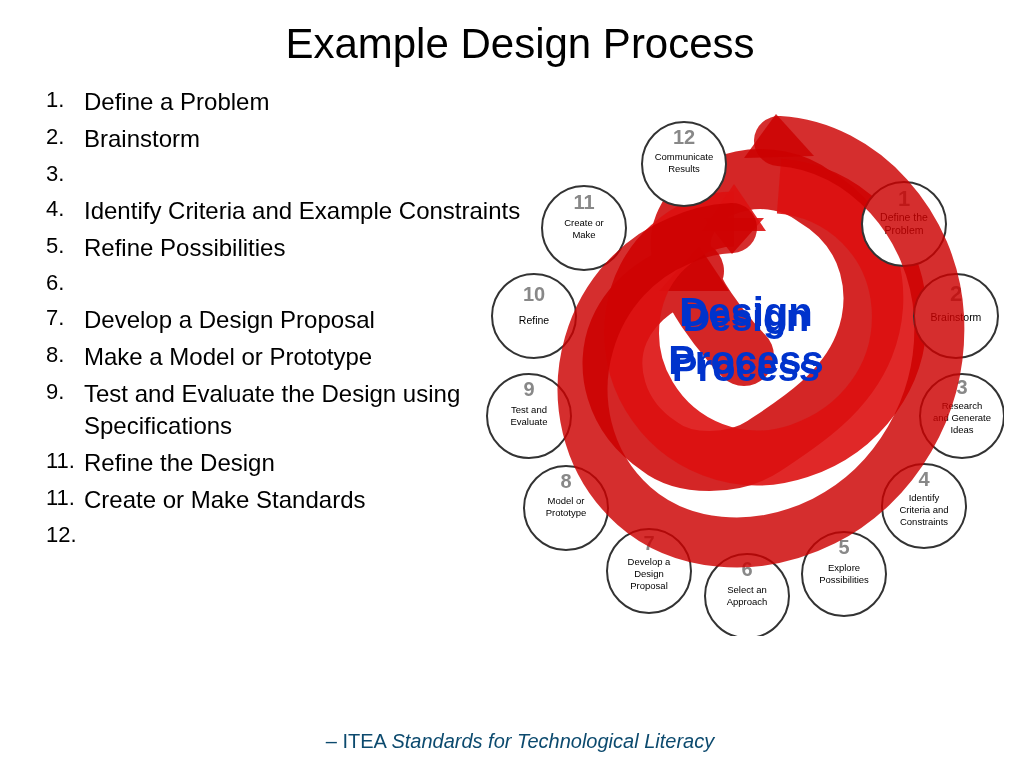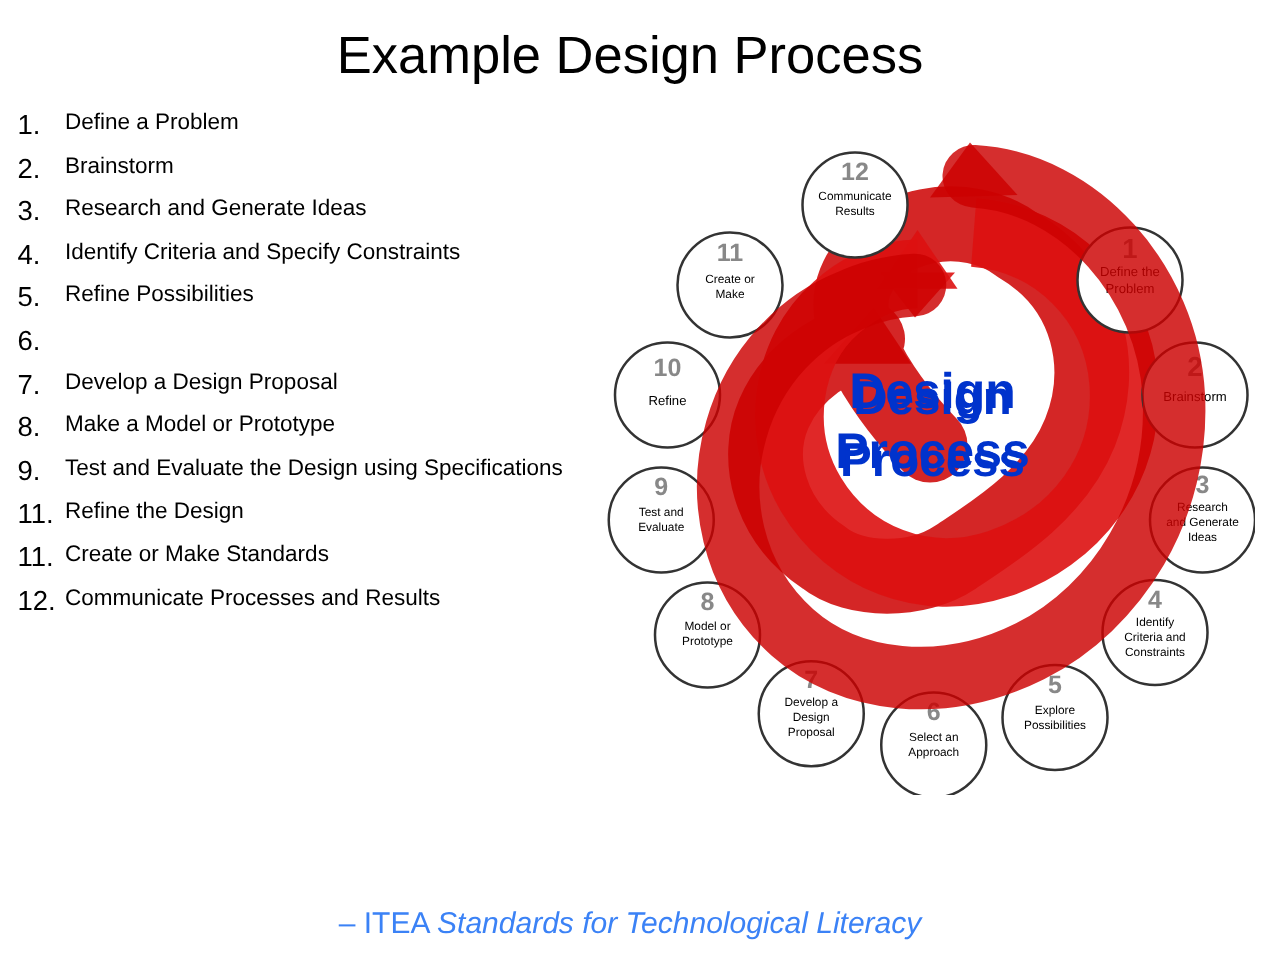--- a/index.html
+++ b/index.html
@@ -8,21 +8,21 @@
       height: 768px;
       background: white;
       font-family: Arial, sans-serif;
       overflow: hidden;
       position: relative;
     }
 
     .page-container {
       width: 1024px;
       height: 768px;
-      padding: 20px 30px 10px 14px;
+      padding: 20px 30px 10px 46px;
       display: flex;
       flex-direction: column;
       position: relative;
     }
 
     .title {
       text-align: center;
       font-size: 42px;
       font-weight: normal;
       color: #000;
@@ -55,42 +55,42 @@
       line-height: 1.3;
     }
 
     .left-list ol li .num {
       min-width: 38px;
       font-size: 22px;
       color: #000;
     }
 
     .left-list ol li .text {
-      font-size: 18px;
+      font-size: 24px;
       color: #000;
     }
 
     .diagram-area {
       position: absolute;
       right: -10px;
       top: -10px;
       width: 520px;
       height: 560px;
     }
 
     
     .diagram-svg {
       width: 100%;
       height: 100%;
     }
 
     .footer {
       text-align: center;
-      font-size: 24px;
-      color: #3b82f6;
+      font-size: 20px;
+      color: #0c4a6e;
       margin-top: 8px;
       padding-bottom: 5px;
     }
 
     .footer em {
       font-style: italic;
     }
   </style>
 </head>
 <body>
@@ -104,25 +104,24 @@
         <li>
             <span class="num">1.</span>
             <span class="text">Define a Problem</span>
           </li>
         <li>
             <span class="num">2.</span>
             <span class="text">Brainstorm</span>
           </li>
         <li>
             <span class="num">3.</span>
-            <span class="text">Research and Generate Ideas</span>
           </li>
         <li>
             <span class="num">4.</span>
-            <span class="text">Identify Criteria and Specify Constraints</span>
+            <span class="text">Identify Criteria and Example Constraints</span>
           </li>
         <li>
             <span class="num">5.</span>
             <span class="text">Refine Possibilities</span>
           </li>
         <li>
             <span class="num">6.</span>
           </li>
         <li>
             <span class="num">7.</span>
@@ -139,21 +138,20 @@
         <li>
             <span class="num">11.</span>
             <span class="text">Refine the Design</span>
           </li>
         <li>
             <span class="num">11.</span>
             <span class="text">Create or Make Standards</span>
           </li>
         <li>
             <span class="num">12.</span>
-            <span class="text">Communicate Processes and Results</span>
           </li>
       </ol>
     </div>
 
     <div class="diagram-area">
       <svg class="diagram-svg" viewBox="0 0 520 560">
 
         <g>
 
           <path d="M 260 280 

